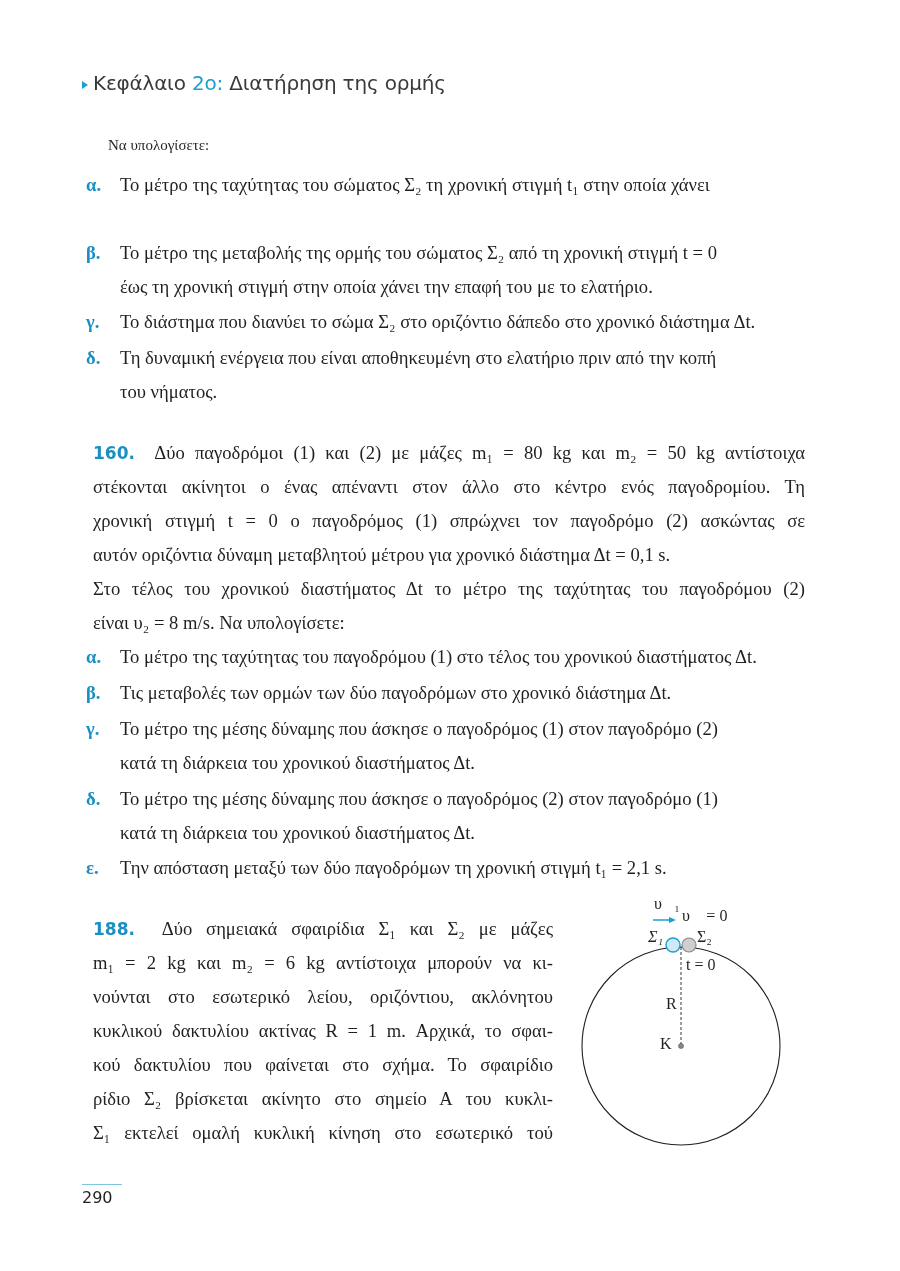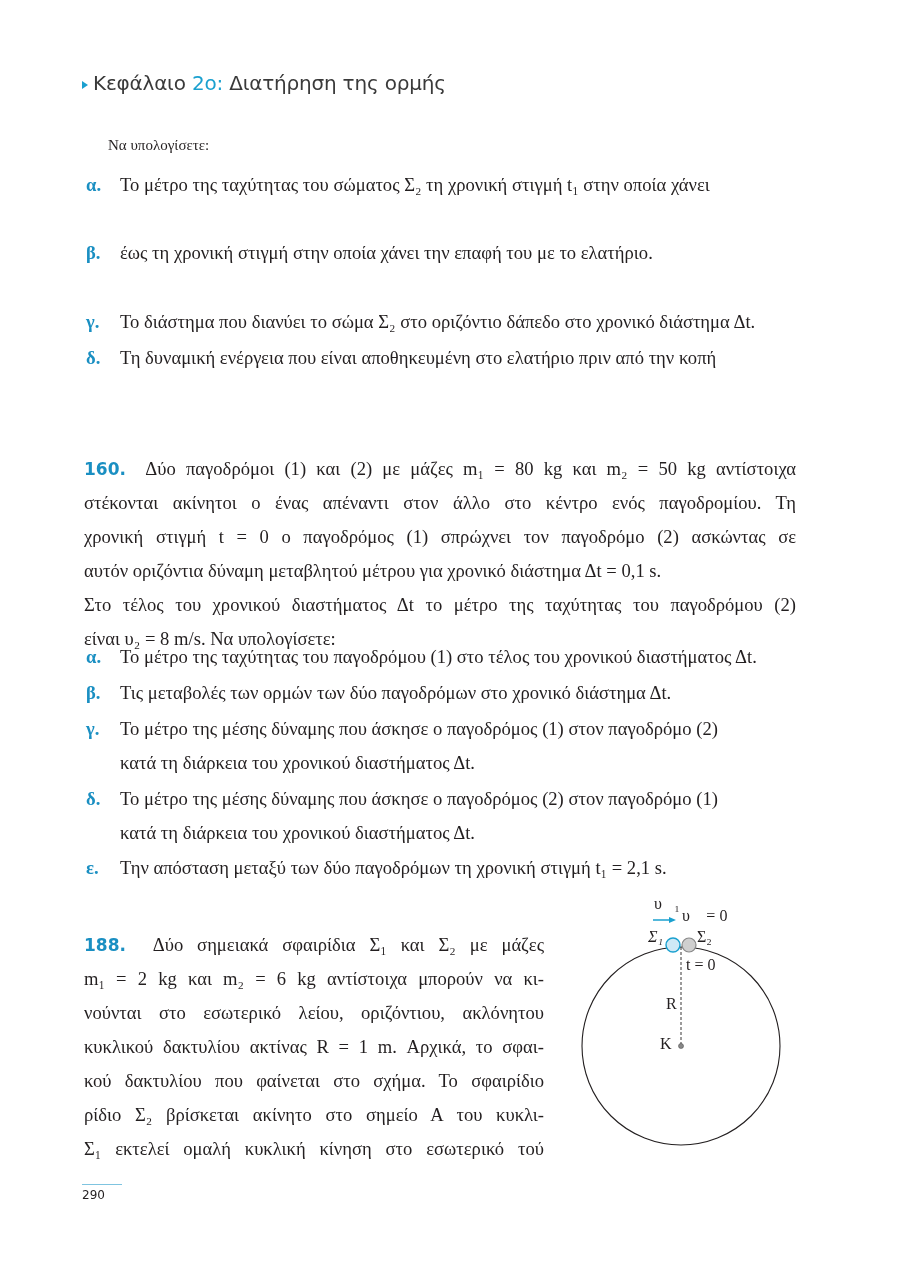--- a/index.html
+++ b/index.html
@@ -10,54 +10,56 @@
   .header .tri { display:inline-block; width:0; height:0; border-top:4px solid transparent;
                  border-bottom:4px solid transparent; border-left:6px solid #1aa0cf;
                  margin-right:5px; vertical-align:1px; }
   .header .chnum { color:#1aa0cf; }
   .txt { position:absolute; left:108px; font-size:15px; line-height:34px; }
   .item { position:absolute; left:92px; width:712px; font-size:18.6px; line-height:34px; }
   .item .lbl { position:absolute; left:-6px; width:22px; font-weight:bold; color:#1a8fc2; }
   .item .body { padding-left:28px; text-align:justify; text-align-last:left; display:block; }
   .just { text-align:justify; text-align-last:justify; }
   .num { font-family:"DejaVu Sans", sans-serif; font-weight:bold; color:#1a8fc2; font-size:17px; }
-  .para { position:absolute; left:84px; width:712px; font-size:18.6px; line-height:34px; text-align:justify;margin-top:16px; }
+  .para { position:absolute; left:93px; width:712px; font-size:18.6px; line-height:34px; text-align:justify; }
   .para p { margin:0; text-align:justify; text-align-last:justify; }
   .para p.last { text-align-last:left; }
   .footer-line { position:absolute; left:82px; top:1184px; width:40px; height:1px; background:#7fc4e0; }
-  .pageno { position:absolute; left:82px; top:1188px; font-family:"DejaVu Sans", sans-serif; font-size:12px; color:#231f20; }
+  .pageno { position:absolute; left:82px; top:1188px; font-family:"DejaVu Sans", sans-serif; font-size:16px; color:#231f20; }
   .fig { position:absolute; left:576px; top:895px; width:210px; height:260px; }
   .fig .lab { position:absolute; font-size:16px; font-family:"Liberation Serif", serif; }
 </style>
 </head>
 <body>
 
 <div class="header">
   <span class="tri"></span><span>Κεφάλαιο</span>
   <span class="chnum">2ο:</span>
   <span>Διατήρηση της ορμής</span>
 </div>
 
 <div class="txt" style="top:128px;">Να υπολογίσετε:</div>
 
 <div class="item" style="top:168px;">
   <span class="lbl">α.</span>
   <span class="body just">Το μέτρο της ταχύτητας του σώματος Σ₂ τη χρονική στιγμή t₁ στην οποία χάνει</span>
 </div>
 <div class="item" style="top:236px;">
   <span class="lbl">β.</span>
+  <span class="body just">Το μέτρο της μεταβολής της ορμής του σώματος Σ₂ από τη χρονική στιγμή t = 0</span>
   <span class="body">έως τη χρονική στιγμή στην οποία χάνει την επαφή του με το ελατήριο.</span>
 </div>
 <div class="item" style="top:305px;">
   <span class="lbl">γ.</span>
   <span class="body">Το διάστημα που διανύει το σώμα Σ₂ στο οριζόντιο δάπεδο στο χρονικό διάστημα Δt.</span>
 </div>
 <div class="item" style="top:341px;">
   <span class="lbl">δ.</span>
   <span class="body just">Τη δυναμική ενέργεια που είναι αποθηκευμένη στο ελατήριο πριν από την κοπή</span>
+  <span class="body">του νήματος.</span>
 </div>
 
 <div class="para" style="top:436px;">
   <p><span class="num">160.</span>&nbsp; <span>Δύο παγοδρόμοι (1) και (2) με μάζες m₁ = 80 kg και m₂ = 50 kg αντίστοιχα</span></p>
   <p>στέκονται ακίνητοι ο ένας απέναντι στον άλλο στο κέντρο ενός παγοδρομίου. Τη</p>
   <p>χρονική στιγμή t = 0 ο παγοδρόμος (1) σπρώχνει τον παγοδρόμο (2) ασκώντας σε</p>
   <p class="last">αυτόν οριζόντια δύναμη μεταβλητού μέτρου για χρονικό διάστημα Δt = 0,1 s.</p>
 </div>
 <div class="para" style="top:572px;">
   <p>Στο τέλος του χρονικού διαστήματος Δt το μέτρο της ταχύτητας του παγοδρόμου (2)</p>

